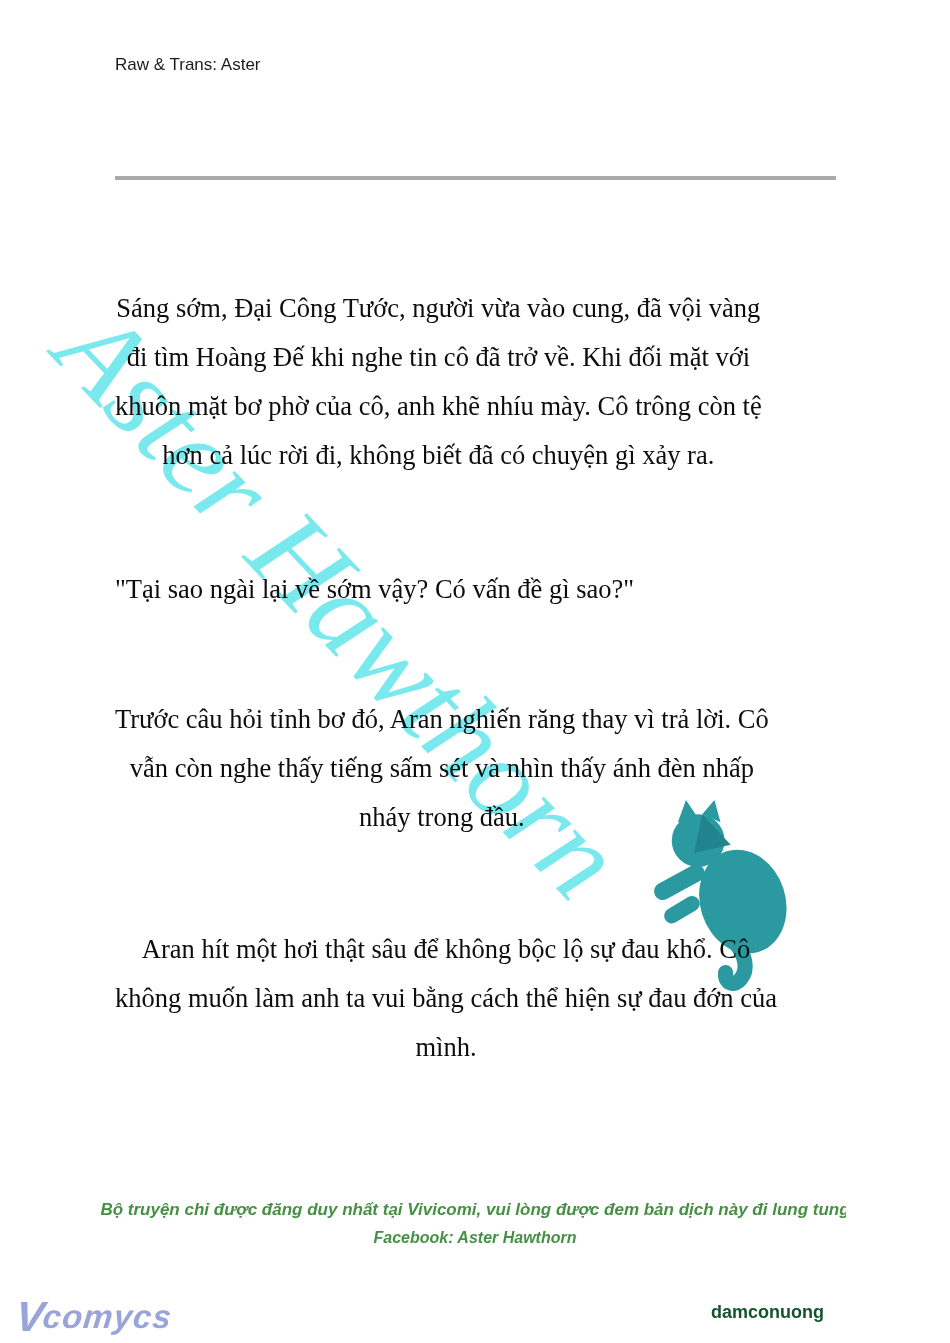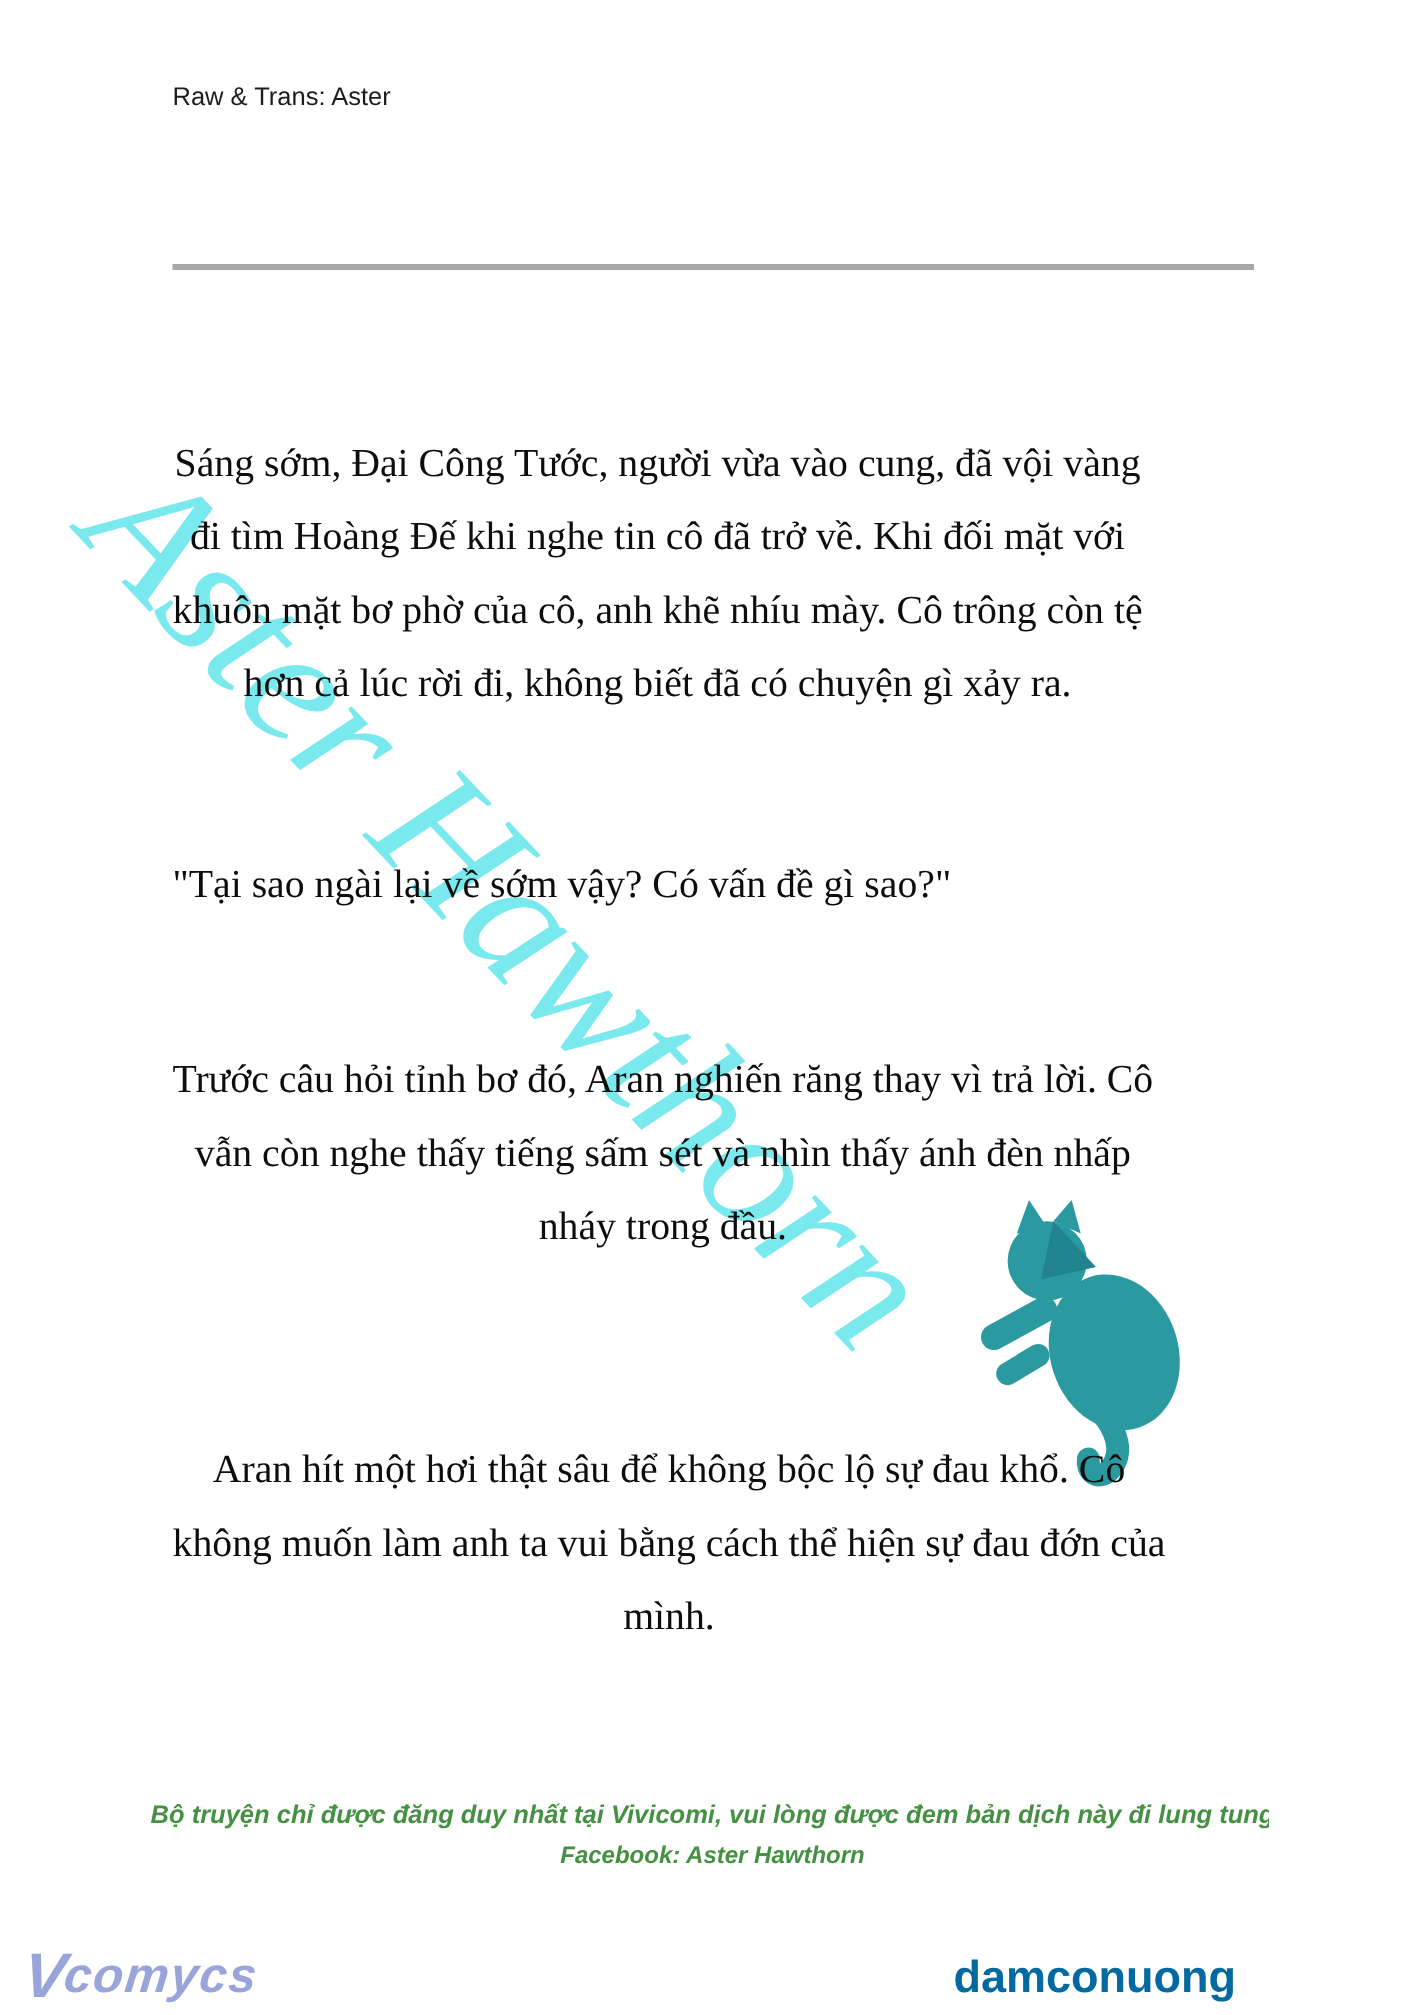--- a/index.html
+++ b/index.html
@@ -45,21 +45,21 @@
     font-size: 26.5px;
     line-height: 49px;
     color: #0d0d0d;
     white-space: pre;
     z-index: 3;
     text-align: center;
   }
   .para-1 { top: 284px; }
   .para-2 { top: 565px; }
   .para-3 { top: 695px; }
-  .para-4 { top: 955px; }
+  .para-4 { top: 925px; }
 
   
   .watermark {
     position: absolute;
     left: 128px;
     top: 282px;
     font-family: "Liberation Serif", serif;
     font-style: italic;
     font-size: 118px;
     color: #62e6ec;
@@ -118,22 +118,22 @@
     margin-right: -2px;
   }
 
   
   .corner-tag {
     position: absolute;
     right: 22px;
     top: 1302px;
     font-family: "Liberation Sans", sans-serif;
     font-weight: bold;
-    font-size: 30px;
-    color: #0369a1;
+    font-size: 18px;
+    color: #14532d;
     text-shadow: 0 0 4px #ffffff, 0 0 8px #ffffff;
     z-index: 3;
   }
 </style>
 </head>
 <body>
 
 <div class="page">
 
   <div class="credit">Raw &amp; Trans: Aster</div>

